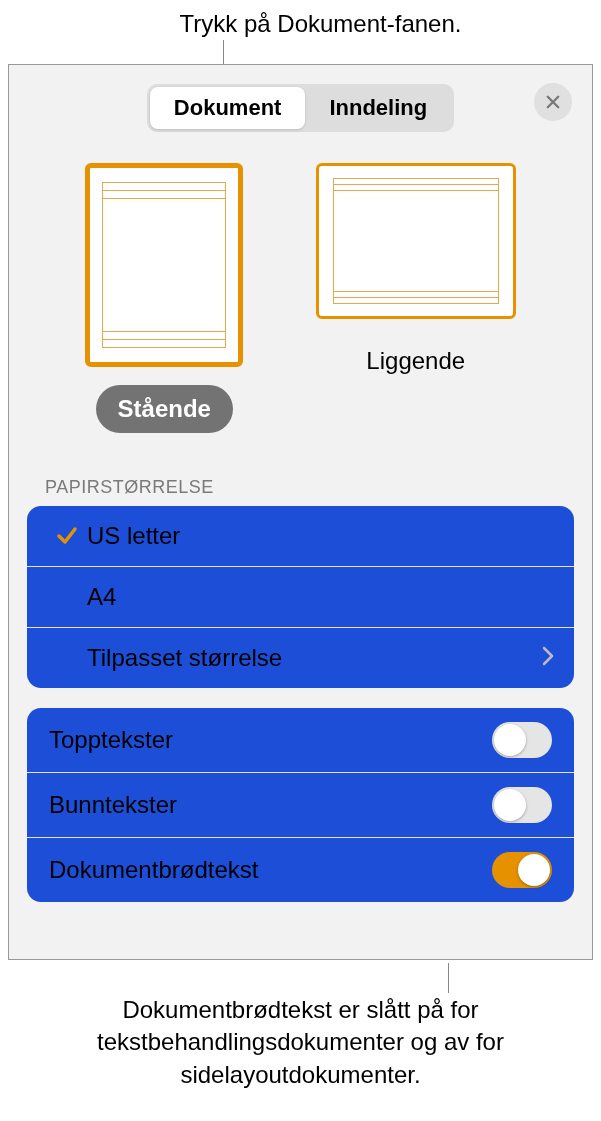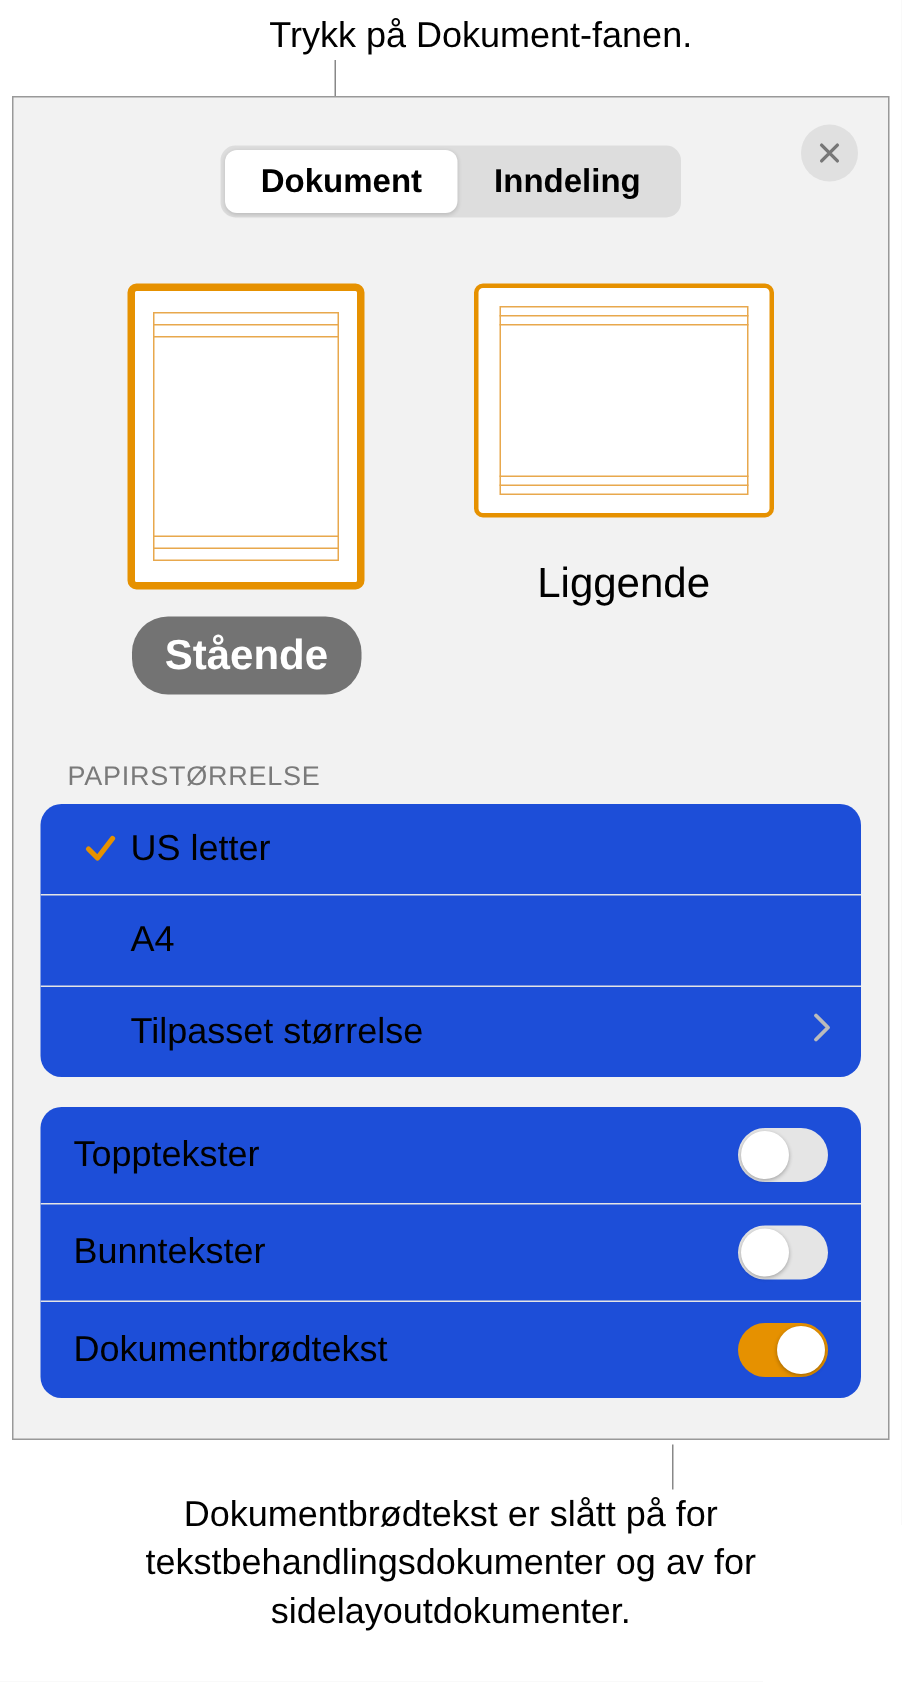--- a/index.html
+++ b/index.html
@@ -32,21 +32,21 @@
   position: relative;
   height: 896px;
 }
 .header-row {
   display: flex;
   align-items: center;
   padding: 16px 20px 8px;
 }
 .segmented {
   display: flex;
-  margin: 16px auto;
+  margin: 3px auto;
   background: #ddd;
   border-radius: 10px;
   padding: 3px;
   text-align: center;
 }
 .seg-btn {
   padding: 8px 24px;
   font-size: 22px;
   font-weight: 600;
   border-radius: 8px;
@@ -97,21 +97,21 @@
 }
 .portrait .margin-box { top: 14px; left: 12px; right: 12px; bottom: 14px; }
 .landscape .margin-box { top: 12px; left: 14px; right: 14px; bottom: 12px; }
 .page-thumb .h-line { position: absolute; left: 12px; right: 12px; height: 1px; background: #e8a84d; }
 .portrait .h-line.t1 { top: 22px; } .portrait .h-line.t2 { top: 30px; }
 .portrait .h-line.b1 { bottom: 22px; } .portrait .h-line.b2 { bottom: 30px; }
 .landscape .h-line { left: 14px; right: 14px; }
 .landscape .h-line.t1 { top: 18px; } .landscape .h-line.t2 { top: 24px; }
 .landscape .h-line.b1 { bottom: 18px; } .landscape .h-line.b2 { bottom: 24px; }
 .orient-label {
-  font-size: 28px;
+  font-size: 24px;
   padding: 10px 22px;
   border-radius: 24px;
   cursor: pointer;
 }
 .orient-label.active { background: #737373; color: #fff; font-weight: 700; }
 .orient-label.inactive { color: #000; }
 .section-header {
   font-size: 18px;
   color: #7a7a7a;
   letter-spacing: 0.5px;

